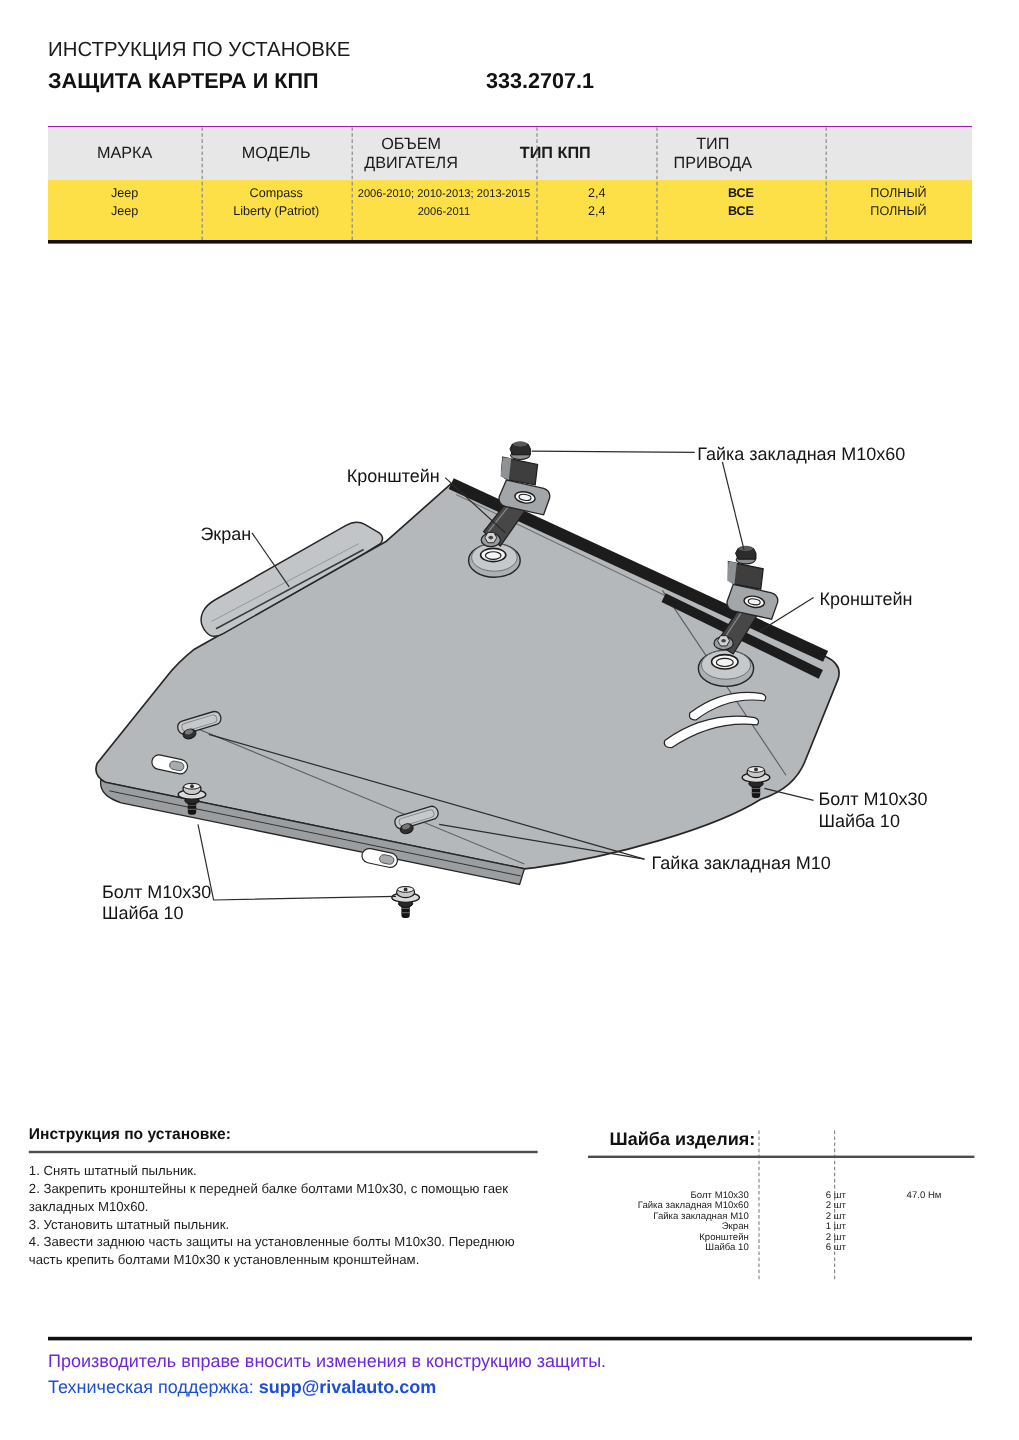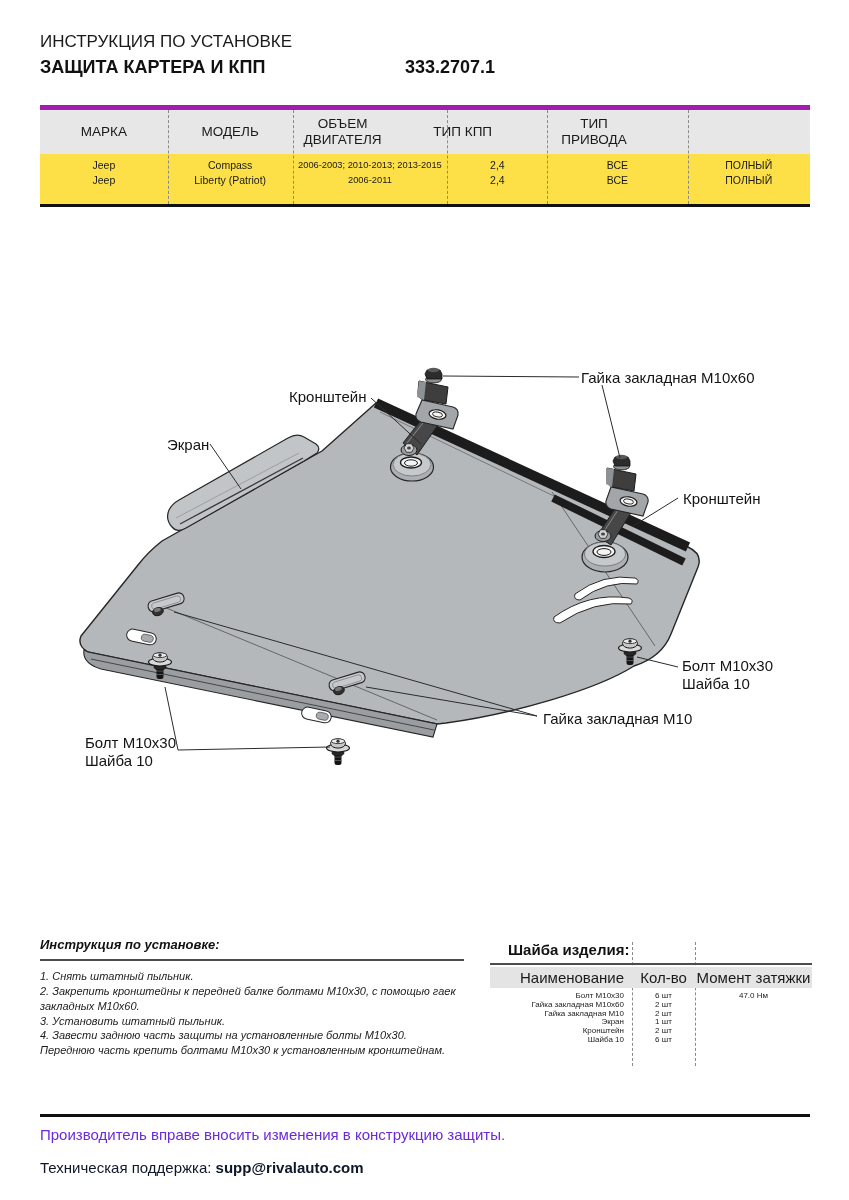--- a/index.html
+++ b/index.html
@@ -7,64 +7,64 @@
         font-family:"Liberation Sans",sans-serif;color:#141414;overflow:hidden;margin:0 auto;}
 
   
   .hdr{position:absolute;left:40px;top:32px;}
   .hdr-line1{font-size:17px;color:#1a1a1a;}
   .hdr-line2{font-size:18px;font-weight:bold;margin-top:5px;color:#111;}
   .part-number{position:absolute;left:405px;top:57px;font-size:18px;font-weight:bold;color:#111;}
 
   
   .vtable{position:absolute;left:40px;top:105px;width:770px;
-          border-top:5px solid #a21caf;border-bottom:3px solid #101010;}
+          border-top:1px solid #a21caf;border-bottom:3px solid #101010;}
   .vt-head{display:flex;background:#e7e7e7;height:44px;}
   .vt-col{display:flex;align-items:center;justify-content:center;height:100%;
           text-align:center;font-size:13.5px;line-height:1.18;white-space:pre-line;color:#1a1a1a;}
   .vt-body{background:#fde047;padding:4px 0 16px;}
   .vt-row{display:flex;}
   .vt-cell{font-size:10.5px;line-height:15px;text-align:center;color:#1a1a1a;}
-  .c0{width:16.6%;} .c1{width:16.2%;} .c2{width:20.1%;} .c3{width:13%;} .c4{width:18.2%;} .c5{width:15.9%;}
+  .c0{width:16.6%;} .c1{width:16.2%;} .c2{width:20.1%;} .c3{width:13%;} .c4{width:18.2%;font-weight:bold;} .c5{width:15.9%;}
   .vt-cell.c2{font-size:9.3px;}
   .vt-sep{position:absolute;top:0;bottom:0;width:0;border-left:1px dashed #8a8a8a;}
 
   
   .diagram{position:absolute;left:0;top:0;width:849px;height:1200px;}
   .dlabel{font-size:15px;fill:#141414;}
 
   
-  .instr{position:absolute;left:40px;top:937px;width:424px;font-style:italic;}
+  .instr{position:absolute;left:24px;top:937px;width:424px;}
   .instr-title{font-weight:bold;font-size:13px;color:#111;}
   .instr-rule{height:2px;background:#4d4d4d;margin-top:7px;}
   .instr-steps{margin-top:8px;font-size:11px;line-height:1.35;color:#1c1c1c;}
 
   
   .comp{position:absolute;left:490px;top:936px;width:322px;height:134px;}
   .comp-sep{position:absolute;top:6px;height:124px;width:0;border-left:1px dashed #8a8a8a;}
   .comp-sep1{left:142px;} .comp-sep2{left:205px;}
   .comp-title{position:absolute;left:18px;top:5px;font-size:15px;font-weight:bold;color:#111;}
   .comp-rule{position:absolute;left:0;right:0;top:27px;height:2px;background:#4d4d4d;}
   .comp-head{position:absolute;left:0;right:0;top:31px;height:21px;background:#e4e4e4;display:flex;}
   .comp-hc{font-size:15px;color:#1a1a1a;display:flex;align-items:center;}
   .hc0{width:142px;justify-content:flex-end;padding-right:8px;box-sizing:border-box;}
   .hc1{width:63px;justify-content:center;}
   .hc2{flex:1;justify-content:center;}
   .comp-rows{position:absolute;left:0;right:0;top:55px;}
   .comp-row{display:flex;height:8.8px;align-items:center;}
   .comp-cell{font-size:8px;color:#222;display:flex;align-items:center;}
   .rc0{width:142px;justify-content:flex-end;padding-right:8px;box-sizing:border-box;}
-  .rc1{width:63px;justify-content:center;}
+  .rc1{width:63px;justify-content:center;padding-left:33px;}
   .rc2{flex:1;justify-content:center;}
 
   
   .foot{position:absolute;left:40px;top:1114px;width:770px;}
   .foot-rule{height:3px;background:#101010;}
   .foot-l1{margin-top:9px;font-size:15px;color:#6d28d9;}
-  .foot-l2{margin-top:16px;font-size:15px;color:#0f172a;}
+  .foot-l2{margin-top:5px;font-size:15px;color:#1d4ed8;}
   .foot-email{font-weight:bold;}
 </style>
 </head>
 <body>
 
 <div class="page">
 
   <div class="hdr">
     <div class="hdr-line1">ИНСТРУКЦИЯ ПО УСТАНОВКЕ</div>
     <div class="hdr-line2">ЗАЩИТА КАРТЕРА И КПП</div>
@@ -78,21 +78,21 @@
       <div class="vt-col c3">ОБЪЕМ
 ДВИГАТЕЛЯ</div>
       <div class="vt-col c4">ТИП КПП</div>
       <div class="vt-col c5">ТИП
 ПРИВОДА</div>
     </div>
     <div class="vt-body">
       <div class="vt-row">
         <div class="vt-cell c0">Jeep</div>
         <div class="vt-cell c1">Compass</div>
-        <div class="vt-cell c2">2006-2003; 2010-2013; 2013-2015</div>
+        <div class="vt-cell c2">2006-2010; 2010-2013; 2013-2015</div>
         <div class="vt-cell c3">2,4</div>
         <div class="vt-cell c4">ВСЕ</div>
         <div class="vt-cell c5">ПОЛНЫЙ</div>
       </div>
       <div class="vt-row">
         <div class="vt-cell c0">Jeep</div>
         <div class="vt-cell c1">Liberty (Patriot)</div>
         <div class="vt-cell c2">2006-2011</div>
         <div class="vt-cell c3">2,4</div>
         <div class="vt-cell c4">ВСЕ</div>
@@ -251,25 +251,20 @@
       <div>3. Установить штатный пыльник.</div>
       <div>4. Завести заднюю часть защиты на установленные болты М10х30. Переднюю часть крепить болтами М10х30 к установленным кронштейнам.</div>
     </div>
   </div>
 
   <div class="comp">
     <div class="comp-sep comp-sep1"></div>
     <div class="comp-sep comp-sep2"></div>
     <div class="comp-title">Шайба изделия:</div>
     <div class="comp-rule"></div>
-    <div class="comp-head">
-      <div class="comp-hc hc0">Наименование</div>
-      <div class="comp-hc hc1">Кол-во</div>
-      <div class="comp-hc hc2">Момент затяжки</div>
-    </div>
     <div class="comp-rows">
       <div class="comp-row">
         <div class="comp-cell rc0">Болт М10х30</div>
         <div class="comp-cell rc1">6 шт</div>
         <div class="comp-cell rc2">47.0 Нм</div>
       </div>
       <div class="comp-row">
         <div class="comp-cell rc0">Гайка закладная М10х60</div>
         <div class="comp-cell rc1">2 шт</div>
         <div class="comp-cell rc2"></div>

